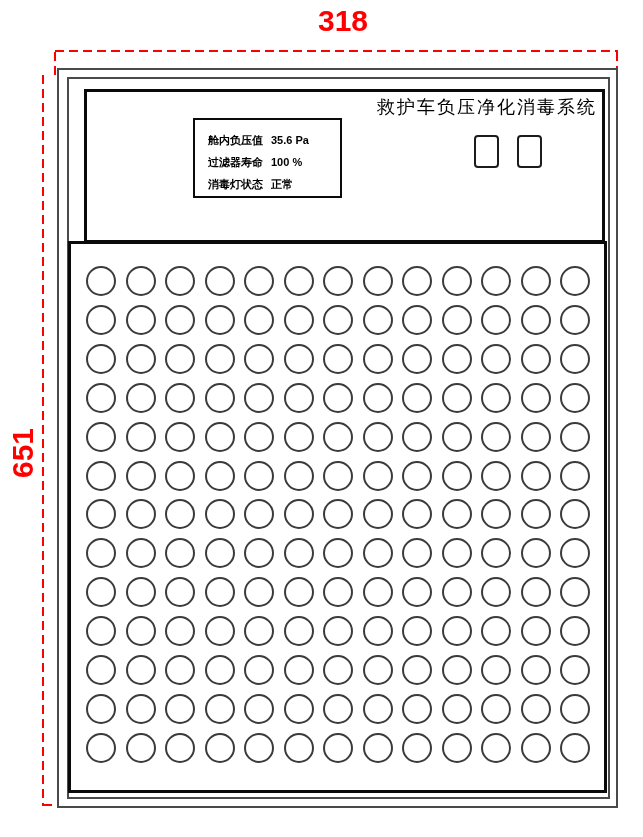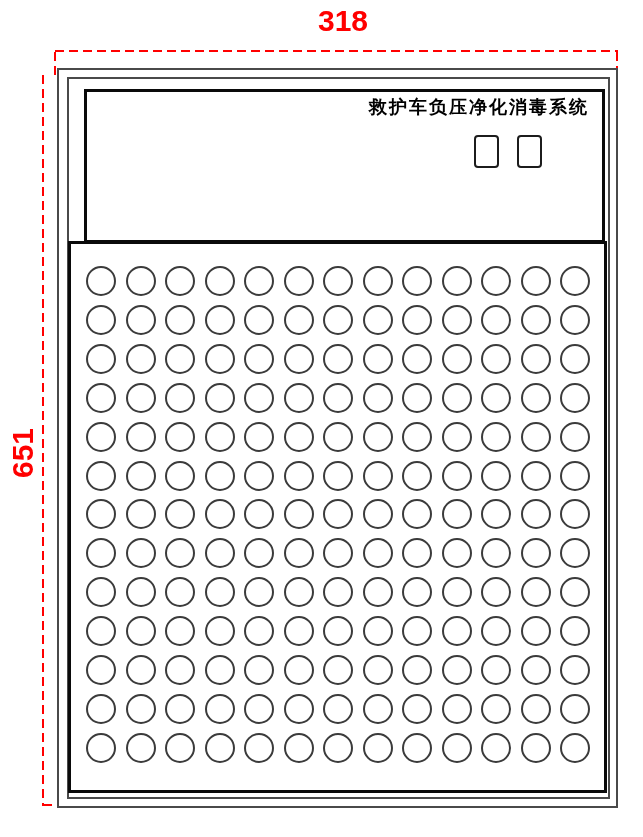--- a/index.html
+++ b/index.html
@@ -22,21 +22,21 @@
   #dimline-left{left:42px;top:75px;height:731px;}
   #dimline-left-tickB{left:43px;top:804px;width:16px;}
   
   .rect{position:absolute;box-sizing:border-box;background:transparent;}
   #outline-outer{left:57px;top:68px;width:561px;height:740px;border:2px solid #4a4a4a;}
   #outline-inner{left:67px;top:77px;width:543px;height:722px;border:2px solid #4a4a4a;}
   #control-section{left:84px;top:89px;width:521px;height:154px;border:3px solid #0a0a0a;}
   #hole-section{left:68px;top:241px;width:539px;height:552px;border:3px solid #0a0a0a;}
   
   #panel-title{
-    position:absolute;top:3px;right:13px;color:#000;font-weight:bold;
+    position:absolute;top:3px;right:5px;color:#000;font-weight:normal;
     font-size:18px;letter-spacing:2px;white-space:nowrap;
   }
   #status-display{
     position:absolute;left:106px;top:26px;width:149px;height:80px;
     box-sizing:border-box;border:2px solid #0a0a0a;background:#fff;
     padding:9px 0 0 13px;
   }
   .status-line{
     display:flex;gap:8px;font-size:11px;font-weight:bold;color:#000;
     line-height:22px;white-space:nowrap;
@@ -65,20 +65,34 @@
   <div class="dash-v" id="dimline-top-dropR"></div>
   <div class="dash-v" id="dimline-left"></div>
   <div class="dash-h" id="dimline-left-tickB"></div>
 
   <div class="rect" id="outline-outer"></div>
   <div class="rect" id="outline-inner"></div>
 
   <div class="rect" id="control-section">
     <div id="panel-title">救护车负压净化消毒系统</div>
 
+    <div id="status-display">
+      <div class="status-line">
+        <span>舱内负压值</span>
+        <span>35.6 Pa</span>
+      </div>
+      <div class="status-line">
+        <span>过滤器寿命</span>
+        <span>100 %</span>
+      </div>
+      <div class="status-line">
+        <span>消毒灯状态</span>
+        <span>正常</span>
+      </div>
+    </div>
 
     <div class="panel-btn" id="panel-btn-1"></div>
     <div class="panel-btn" id="panel-btn-2"></div>
   </div>
 
   <div class="rect" id="hole-section">
       <div class="hole" style="left: 15px; top: 22px;"></div>
       <div class="hole" style="left: 54.5px; top: 22px;"></div>
       <div class="hole" style="left: 94px; top: 22px;"></div>
       <div class="hole" style="left: 133.5px; top: 22px;"></div>

